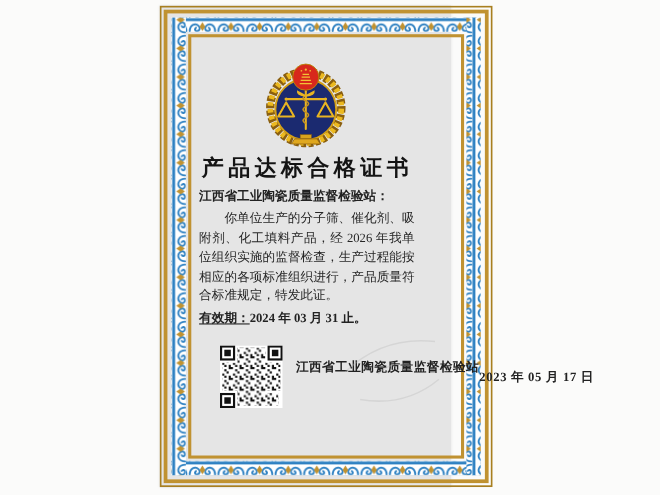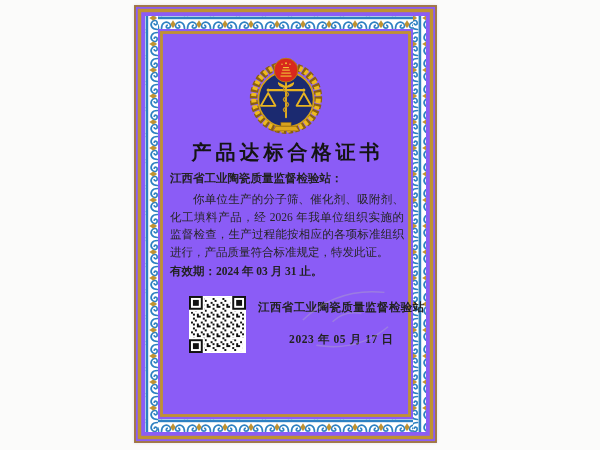--- a/index.html
+++ b/index.html
@@ -3,22 +3,22 @@
 <meta charset="utf-8">
 <style>
   html,body{margin:0;padding:0;}
   body{
     width:600px;height:450px;overflow:hidden;
     background:#fbfbfa;
     font-family:"Liberation Serif","DejaVu Serif",serif;
     position:relative;
   }
   .certificate{
-    position:absolute;left:134px;top:5px;width:303px;height:438px;
-    background:#8b5cf6;
+    position:absolute;left:145px;top:5px;width:265px;height:438px;
+    background:#e5e5e5;
     box-shadow:0 0 3px rgba(0,0,0,.10);
   }
   .border-svg{position:absolute;left:0;top:0;width:303px;height:438px;display:block;}
   .content{
     position:absolute;left:31px;top:31px;right:31px;bottom:31px;
     color:#1e1e1e;
   }
   .emblem-wrap{margin-top:15px;text-align:center;height:85px;}
   .emblem-wrap svg{width:86px;height:85px;}
   .cert-title{
@@ -38,27 +38,27 @@
   .body-text{
     margin:5px 2px 0 5px;
     font-size:11.5px;line-height:17.5px;
     text-align:justify;text-indent:2em;color:#262626;
     font-weight:500;
   }
   .validity{
     margin-top:3px;padding-left:5px;
     font-size:11.5px;color:#222;font-weight:600;
   }
-  .validity .lbl{font-weight:800;}
+  .validity .lbl{font-weight:800;text-decoration:underline;}
   .footer{
     margin-top:17px;display:flex;align-items:flex-start;
   }
   .qr{margin-left:24px;width:57px;height:57px;flex:0 0 auto;}
   .issuer-block{
-    margin-left:12px;width:172px;display:flex;flex-direction:column;
+    margin-left:12px;width:172px;display:flex;flex-direction:row;
     align-items:center;padding-top:4px;position:relative;
   }
   .issuer{
     font-size:11.5px;font-weight:700;letter-spacing:.4px;
     color:#222;white-space:nowrap;
   }
   .issue-date{
     margin-top:17px;font-size:11.5px;font-weight:600;
     letter-spacing:.6px;color:#222;white-space:nowrap;
   }

